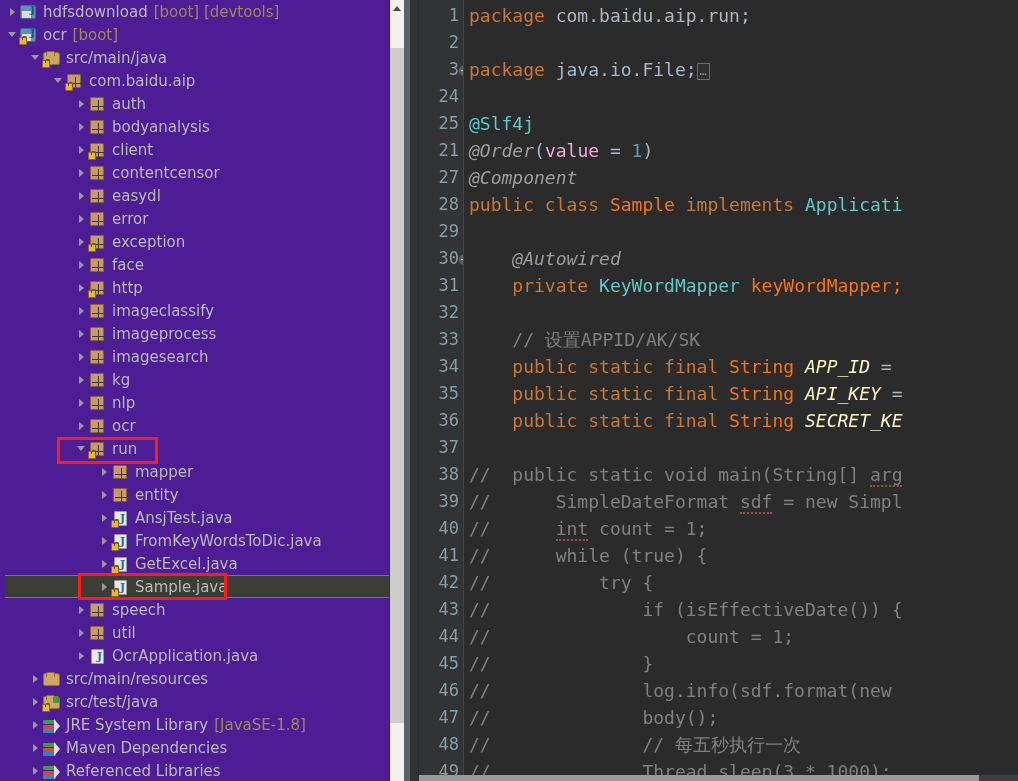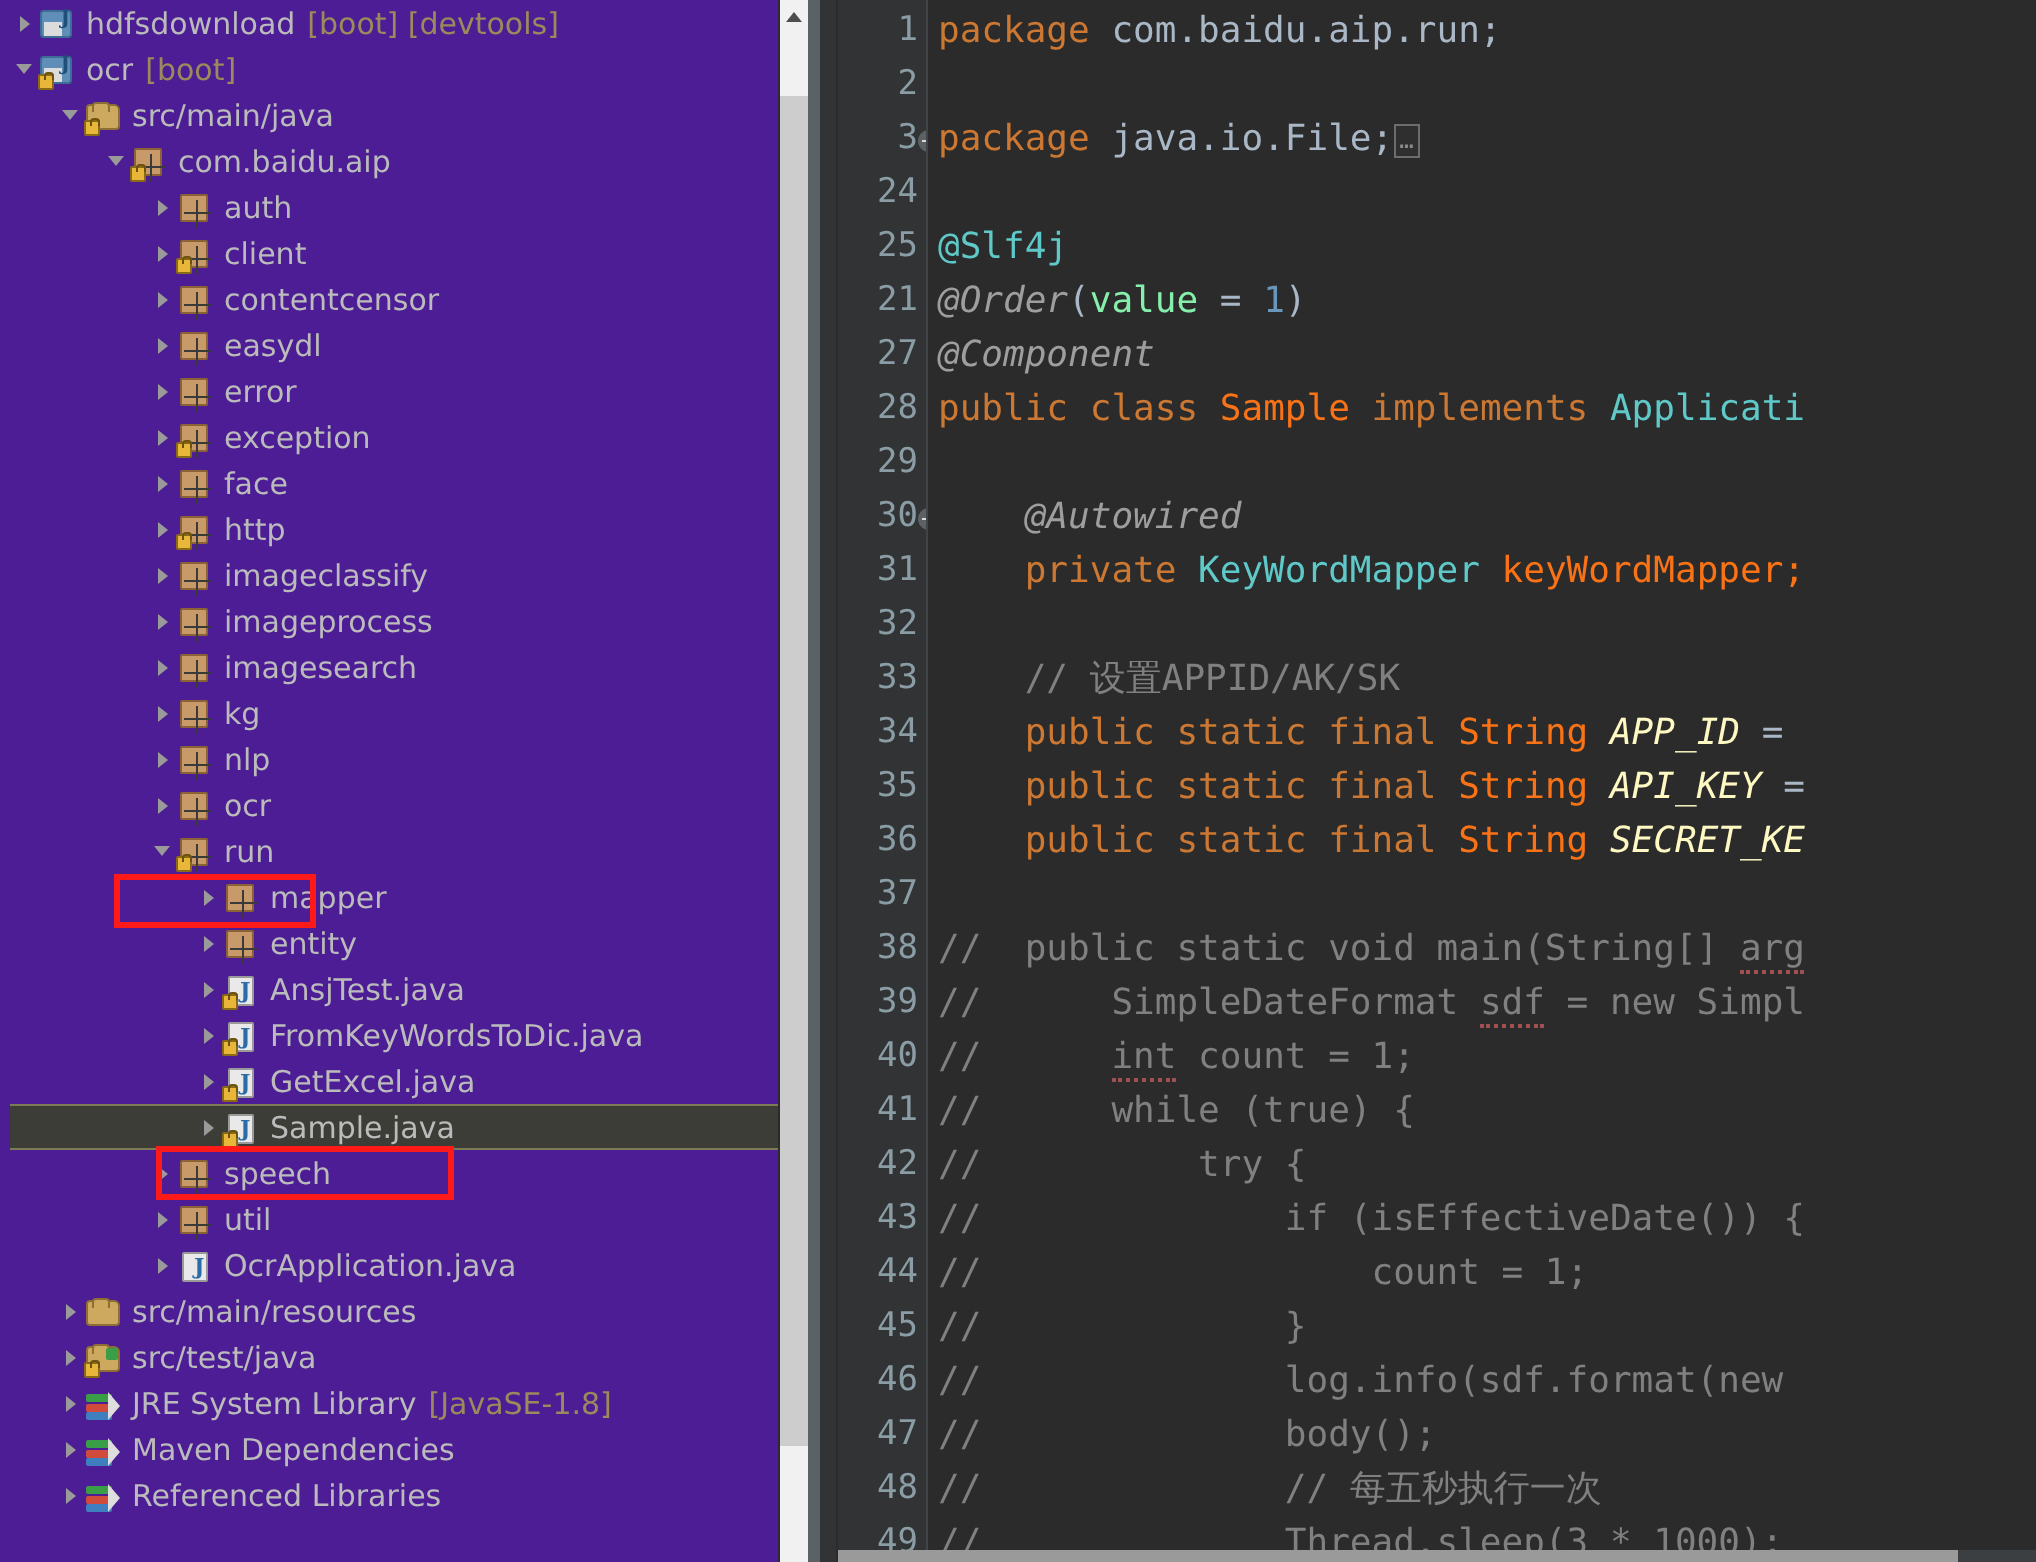--- a/index.html
+++ b/index.html
@@ -299,21 +299,21 @@
     padding-left: 5px;
   }
   .kw  { color: #cc7832; }
   .typ { color: #f97316; }
   .fld { color: #fef9c3; font-style: italic; }
   .ann2{ color: #9e9e9e; font-style: italic; }
   .slf { color: #5fc9c9; }
   .num { color: #6897bb; }
   .cmt { color: #808080; }
   .plain { color: #a9b7c6; }
-  .pink { color: #86efac; }
+  .pink { color: #f9a8d4; }
   .squig { border-bottom: 2px dotted #a05050; }
   .ellip {
     display: inline-block;
     border: 1px solid #6d6d6d;
     color: #8a8a8a;
     font-size: 12px;
     line-height: 14px;
     height: 17px;
     padding: 0 2px;
     vertical-align: middle;
@@ -377,20 +377,28 @@
           </span>
           <span class="label">com.baidu.aip</span>
         </div>
         <div class="row">
           <span style="display: inline-block; min-width: 69px; height: 1px;"></span>
           <span class="twisty closed"></span>
           <span class="ico">
             <span class="ic-pkg" style="position: absolute;"></span>
           </span>
           <span class="label">auth</span>
+        </div>
+        <div class="row">
+          <span style="display: inline-block; min-width: 69px; height: 1px;"></span>
+          <span class="twisty closed"></span>
+          <span class="ico">
+            <span class="ic-pkg" style="position: absolute;"></span>
+          </span>
+          <span class="label">bodyanalysis</span>
         </div>
         <div class="row">
           <span style="display: inline-block; min-width: 69px; height: 1px;"></span>
           <span class="twisty closed"></span>
           <span class="ico">
             <span class="ic-pkg" style="position: absolute;"></span>
             <span class="lock"></span>
           </span>
           <span class="label">client</span>
         </div>

